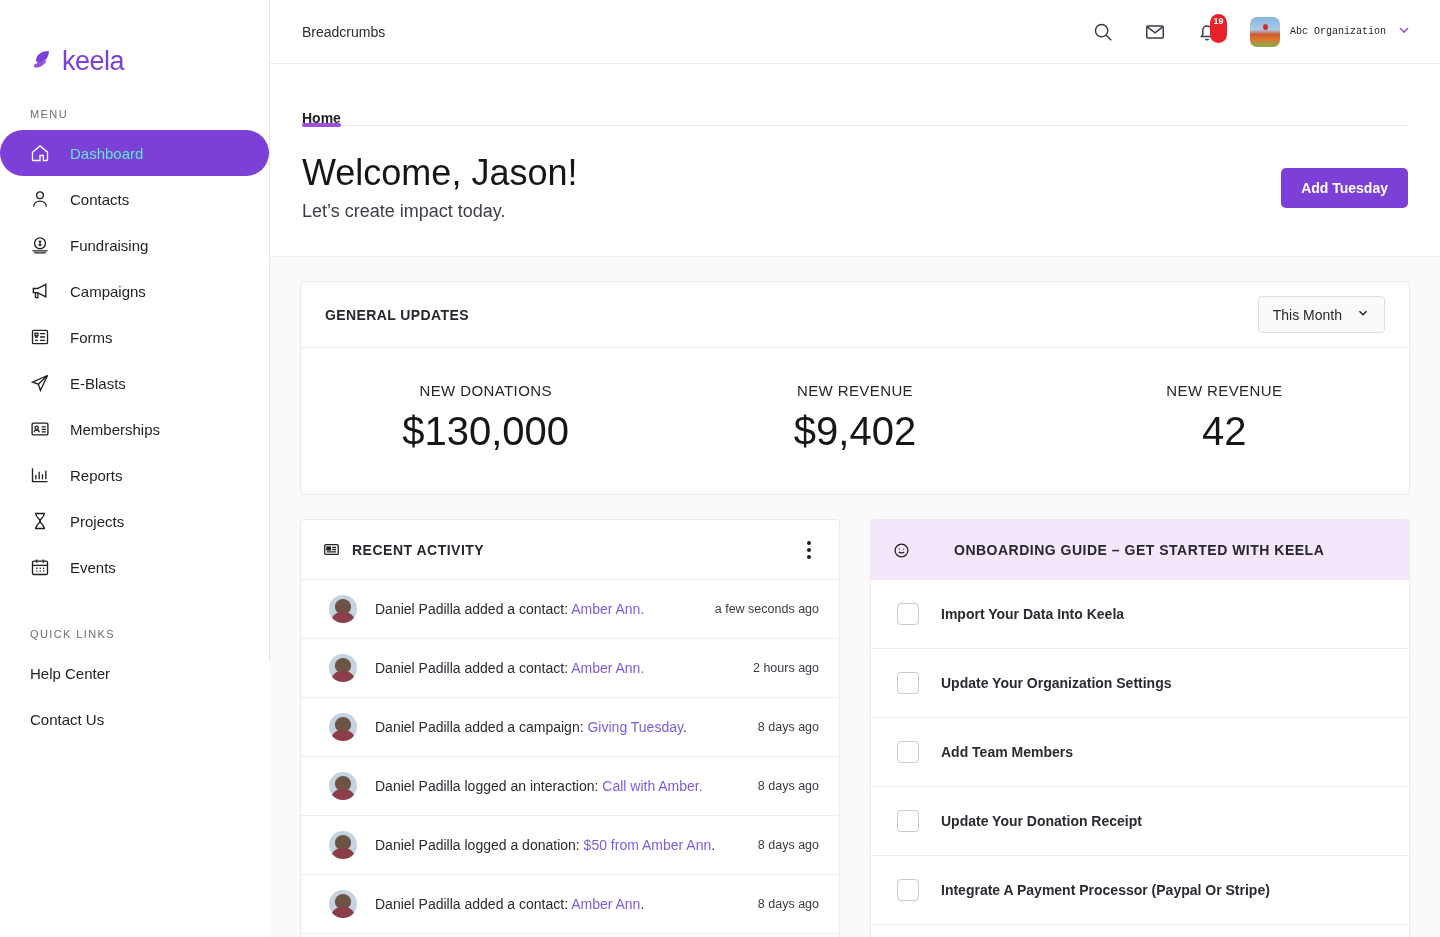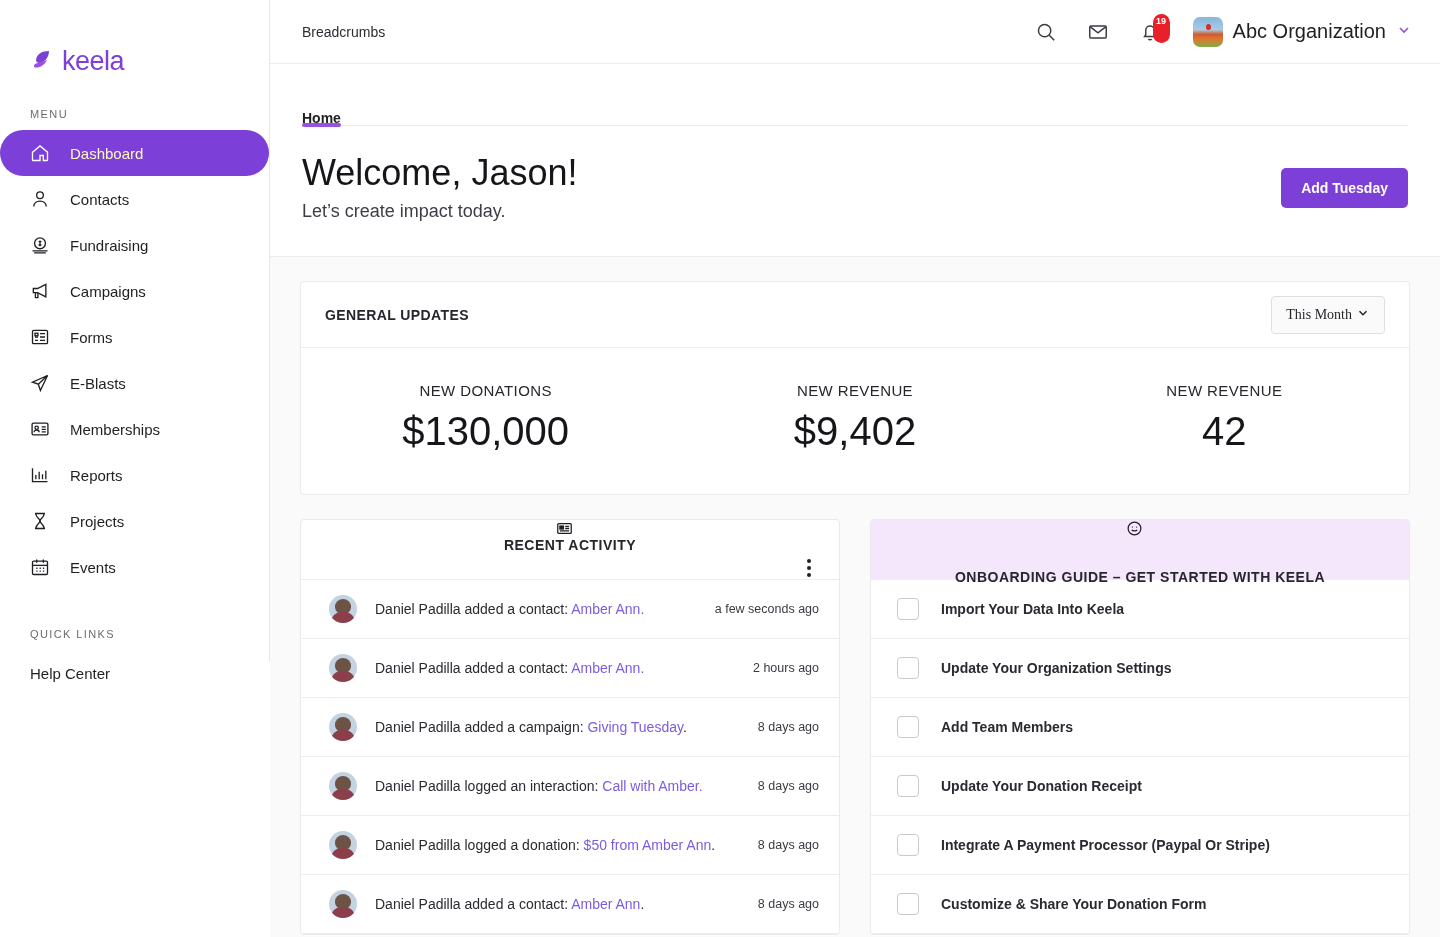--- a/index.html
+++ b/index.html
@@ -32,21 +32,21 @@
   }
   .nav-item {
     display: flex; align-items: center;
     height: 46px; padding-left: 28px;
     font-size: 15px; color: #1f1f24; cursor: pointer;
   }
   .nav-item .nav-ico {
     width: 24px; flex: 0 0 24px; display: flex;
     align-items: center; justify-content: center; margin-right: 18px;
   }
-  .nav-item.active { background: #7c3fd8; color: #fef9c3; border-radius: 23px; }
+  .nav-item.active { background: #7c3fd8; color: #5eead4; border-radius: 23px; }
   .nav-item.active .nav-ico svg { stroke: #fff; }
   .nav-ico svg { stroke: #1f1f24; fill: none; stroke-width: 1.6; }
   .quick-label { margin-top: 38px; }
   .quick-link {
     padding-left: 30px; height: 46px; display: flex; align-items: center;
     font-size: 15px; color: #1f1f24; cursor: pointer;
   }
 
   
   .main { flex: 1 1 auto; height: 937px; display: flex; flex-direction: column; background: #fafafa; }
@@ -69,21 +69,21 @@
   .org { display: flex; align-items: center; gap: 10px; margin-left: 6px; cursor: pointer; }
   .org-avatar {
     width: 30px; height: 30px; border-radius: 7px; overflow: hidden;
     background: linear-gradient(180deg,#86b6dd 0%,#a9cbe6 42%,#cf5c2e 58%,#e0762f 74%,#7fae4a 100%);
     position: relative; flex: 0 0 30px;
   }
   .org-avatar .balloon {
     position: absolute; width: 5px; height: 6px; background: #d4302f;
     border-radius: 50% 50% 45% 45%; left: 13px; top: 7px;
   }
-  .org-name { font-size: 20px; color: #1f1f24; }
+  .org-name { font-size: 10px; color: #1f1f24; font-family: Liberation Mono, monospace; }
   .caret { color: #9b51e0; font-size: 13px; }
 
   .tabbar { background: #fff; height: 62px; flex: 0 0 62px; padding: 0 32px; display: flex; align-items: flex-end; }
   .tab {
     font-size: 14px; font-weight: bold; color: #1f1f24;
     position: relative; cursor: pointer;
   }
   .tab.active::after {
     content: ""; position: absolute; left: 0; right: 0; bottom: -1px;
     height: 4px; background: #9b51e0; border-radius: 2px;
@@ -109,55 +109,54 @@
   .card { background: #fff; border: 1px solid #e9e9ee; border-radius: 4px; }
 
   .gu-head {
     display: flex; align-items: center; padding: 18px 24px;
     border-bottom: 1px solid #ededf1; height: 66px;
   }
   .gu-title { font-size: 14px; font-weight: bold; letter-spacing: .4px; color: #26262c; }
   .select {
     margin-left: auto; background: #fafafa; border: 1px solid #dedee4;
     border-radius: 4px; padding: 9px 14px; font-size: 14px; color: #26262c;
-    display: flex; align-items: center; gap: 4px; cursor: pointer; font-family: Liberation Serif, serif;
+    display: flex; align-items: center; gap: 14px; cursor: pointer;
   }
   .select .chev { font-size: 12px; }
 
   .stats { display: flex; padding: 34px 0 40px 0; }
   .stat { flex: 1 1 0; text-align: center; }
   .stat .lab { font-size: 15px; letter-spacing: .4px; color: #26262c; }
   .stat .val { font-size: 40px; color: #16161a; margin-top: 10px; font-weight: normal; }
 
   .cols { display: flex; gap: 30px; margin-top: 24px; }
   .col { flex: 1 1 0; min-width: 0; }
 
   .panel-head {
     display: flex; align-items: center; height: 60px; padding: 0 22px;
     border-bottom: 1px solid #ededf1;
-    flex-direction: column;
   }
   .panel-head.onboard { background: #f4e6fb; border-bottom: none; gap: 32px; }
   .panel-head .ph-ico { margin-right: 12px; display: flex; align-items: center; }
   .panel-title { font-size: 14px; font-weight: bold; letter-spacing: .5px; color: #26262c; }
   .kebab { margin-left: auto; display: flex; flex-direction: column; gap: 3px; cursor: pointer; padding: 6px; }
   .kebab i { width: 4px; height: 4px; background: #1f1f24; border-radius: 50%; display: block; }
 
   .act-row { display: flex; align-items: center; padding: 0 20px 0 28px; height: 59px; border-bottom: 1px solid #ededf1; }
   .av {
     width: 28px; height: 28px; border-radius: 50%; flex: 0 0 28px; margin-right: 18px;
     background: #c3d3e2; position: relative; overflow: hidden;
   }
   .av::before { content:""; position:absolute; left:6px; top:4px; width:16px; height:15px; border-radius:50% 50% 45% 45%; background:#6d5346; }
   .av::after { content:""; position:absolute; left:2px; bottom:0; width:24px; height:11px; border-radius:10px 10px 0 0; background:#8c3f4a; }
   .act-text { font-size: 14px; color: #2a2a31; white-space: nowrap; }
   .act-text .lnk { color: #7c5ce0; }
   .act-time { margin-left: auto; font-size: 12.5px; color: #3a3a42; padding-left: 14px; white-space: nowrap; }
 
-  .ob-row { display: flex; align-items: center; height: 59px; padding: 0 22px 0 26px; border-bottom: 1px solid #ededf1; }
+  .ob-row { display: flex; align-items: center; height: 69px; padding: 0 22px 0 26px; border-bottom: 1px solid #ededf1; }
   .cbx { width: 22px; height: 22px; border: 1.5px solid #c9c9d2; border-radius: 4px; background: #fff; flex: 0 0 22px; margin-right: 22px; cursor: pointer; }
   .ob-label { font-size: 14px; font-weight: bold; color: #2a2a31; }
 </style>
 </head>
 <body>
 
 <div class="app">
 
   <aside class="sidebar">
     <div class="logo-wrap">
@@ -263,20 +262,21 @@
             <rect x="3" y="5" width="18" height="16" rx="1.5"></rect>
             <path d="M3 10 h18 M8 3 v4 M16 3 v4"></path>
             <path d="M7.5 13.5 h1.5 M11.5 13.5 h1.5 M15.5 13.5 h1.5 M7.5 17 h1.5 M11.5 17 h1.5 M15.5 17 h1.5"></path>
           </svg>
         </span>
       <span>Events</span>
     </div>
 
     <div class="section-label quick-label">QUICK LINKS</div>
     <div class="quick-link">Help Center</div>
+    <div class="quick-link">Contact Us</div>
   </aside>
 
   <section class="main">
 
     <header class="topbar">
       <span class="breadcrumb">Breadcrumbs</span>
       <div class="topbar-right">
         <span class="icon-btn">
           <svg width="22" height="22" viewBox="0 0 24 24">
               <circle cx="10.5" cy="10.5" r="6.7"></circle>

